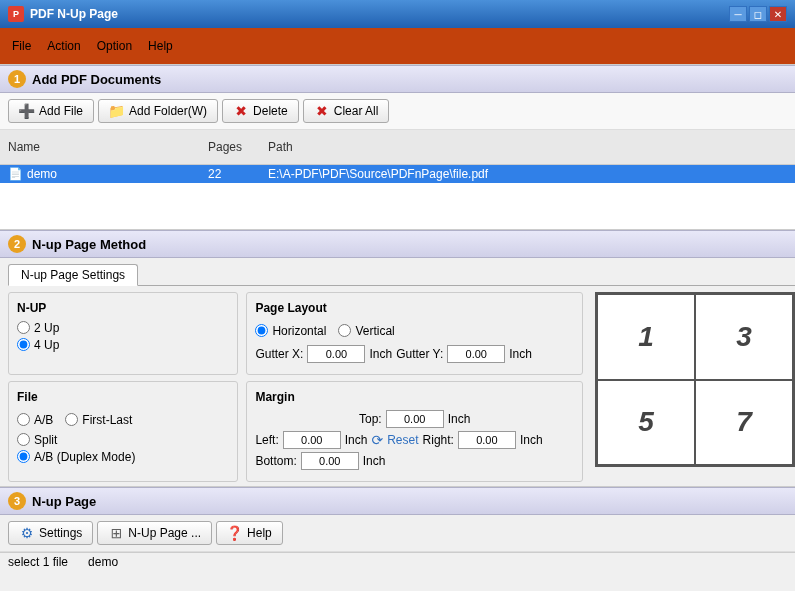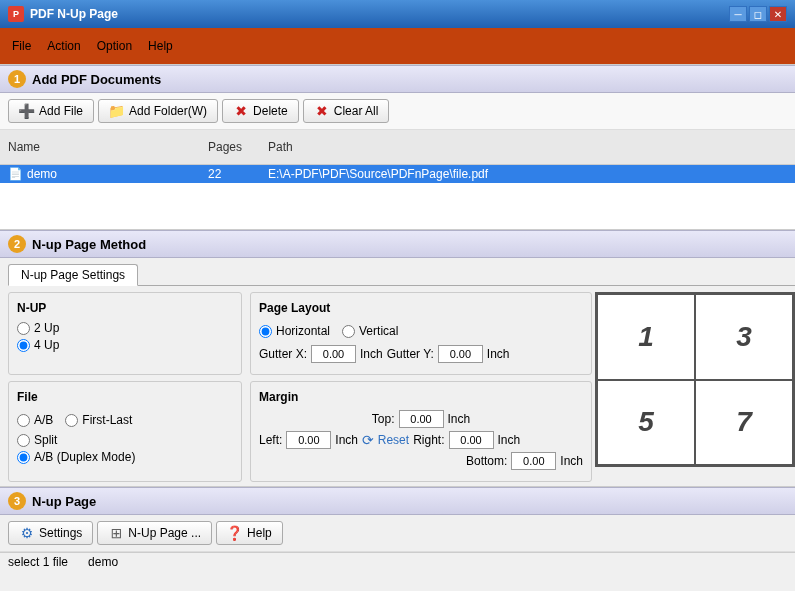--- a/index.html
+++ b/index.html
@@ -162,57 +162,57 @@
       background: white;
       border-bottom: 1px solid white;
       margin-bottom: -1px;
       position: relative;
       z-index: 1;
     }
 
     
     .settings-area {
       display: flex;
-      gap: 3px;
+      gap: 12px;
       border-radius: 25px;
     }
     .left-settings {
       flex: 1;
       display: flex;
       flex-direction: column;
       gap: 6px;
     }
     .settings-group {
       border: 1px solid #ccc;
       border-radius: 3px;
       padding: 8px;
     }
     .group-title {
       font-weight: bold;
       margin-bottom: 6px;
       font-size: 12px;
     }
     .radio-row {
       display: flex;
-      align-items: flex-end;
+      align-items: flex-start;
       gap: 4px;
       margin: 3px 0;
     }
     .radio-row label { font-size: 12px; cursor: pointer; }
     input[type=radio] { cursor: pointer; }
 
     .field-row {
       display: flex;
       align-items: center;
       gap: 4px;
       margin: 3px 0;
       font-size: 12px;
     }
     .num-input {
-      width: 45px;
+      width: 58px;
       height: 18px;
       border: 1px solid #999;
       font-size: 11px;
       text-align: center;
       padding: 0 2px;
     }
 
     
     .preview-box {
       width: 200px;
@@ -426,21 +426,21 @@
               <div class="field-row">
                 <span>Left:</span>
                 <input type="text" class="num-input" value="0.00" style="">
                 <span>Inch</span>
                 <span style="color:#3070c0; font-size:14px;">⟳</span>
                 <span style="color:#3070c0; cursor:pointer;">Reset</span>
                 <span>Right:</span>
                 <input type="text" class="num-input" value="0.00" style="">
                 <span>Inch</span>
               </div>
-              <div class="field-row" style="justify-content:flex-end;">
+              <div class="field-row" style="justify-content:flex-start;">
                 <span>Bottom:</span>
                 <input type="text" class="num-input" value="0.00" style="">
                 <span>Inch</span>
               </div>
             </div>
           </div>
         </div>
 
         <div class="preview-box">
           <div class="preview-cell">1</div>

